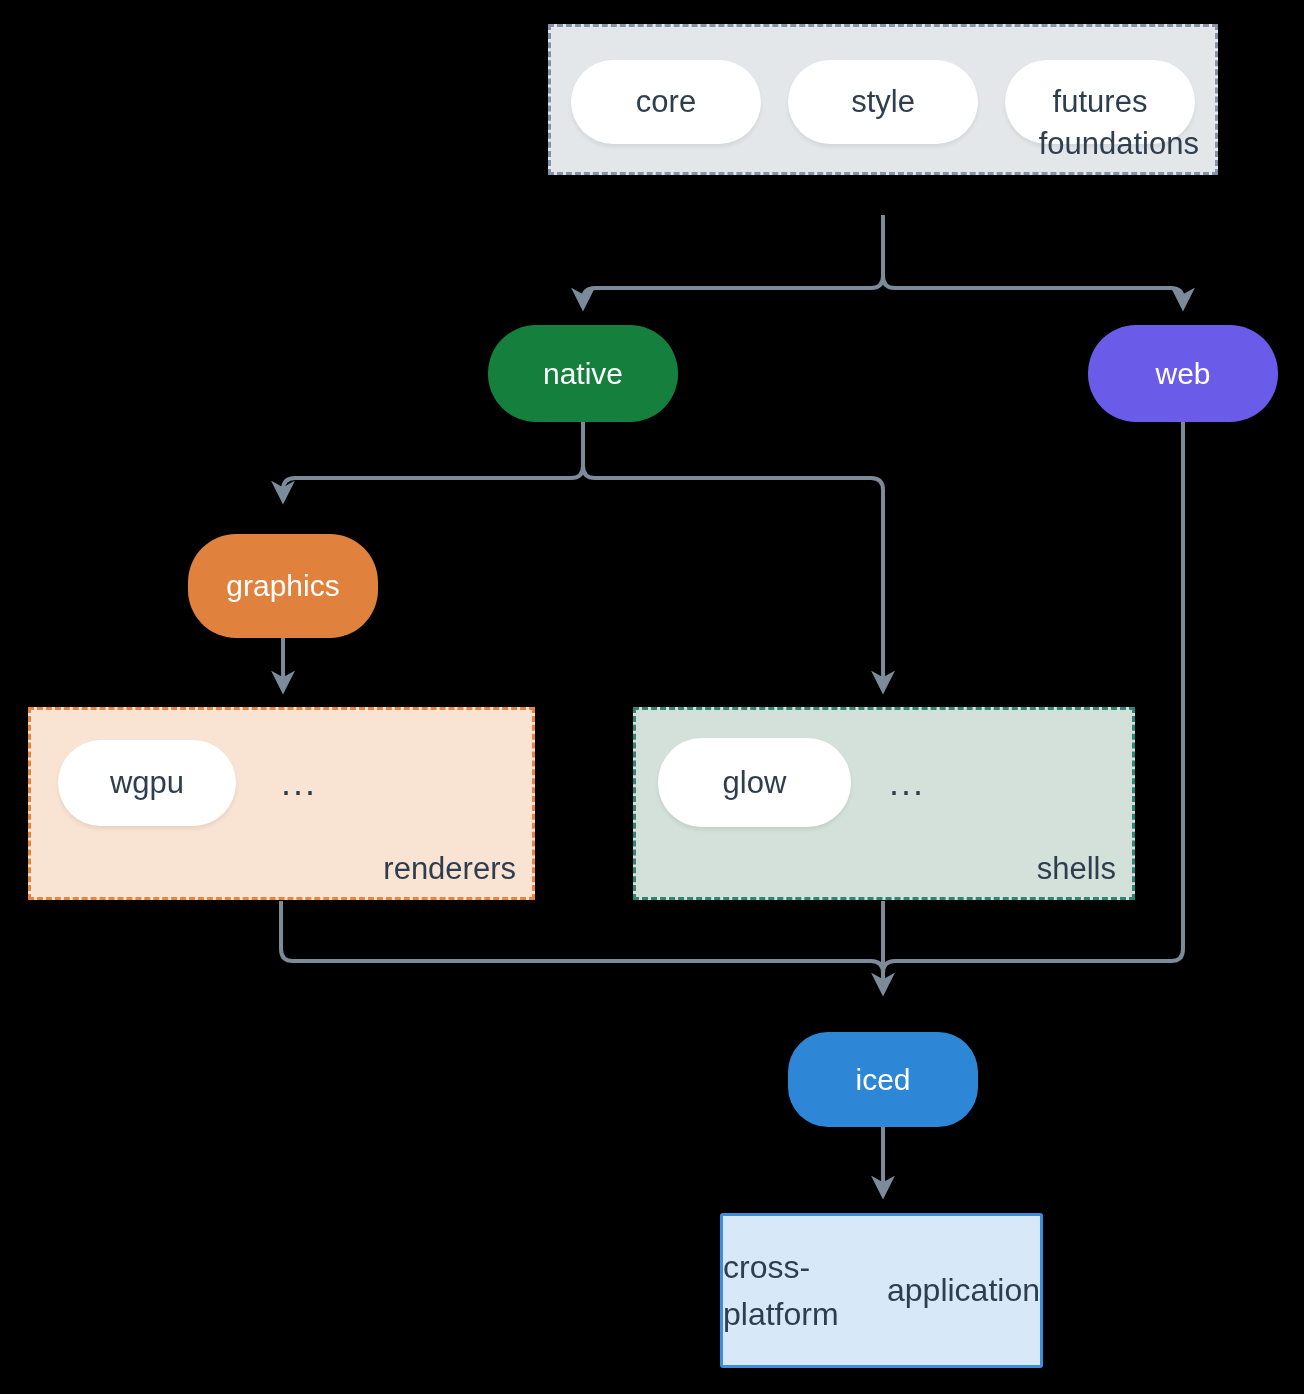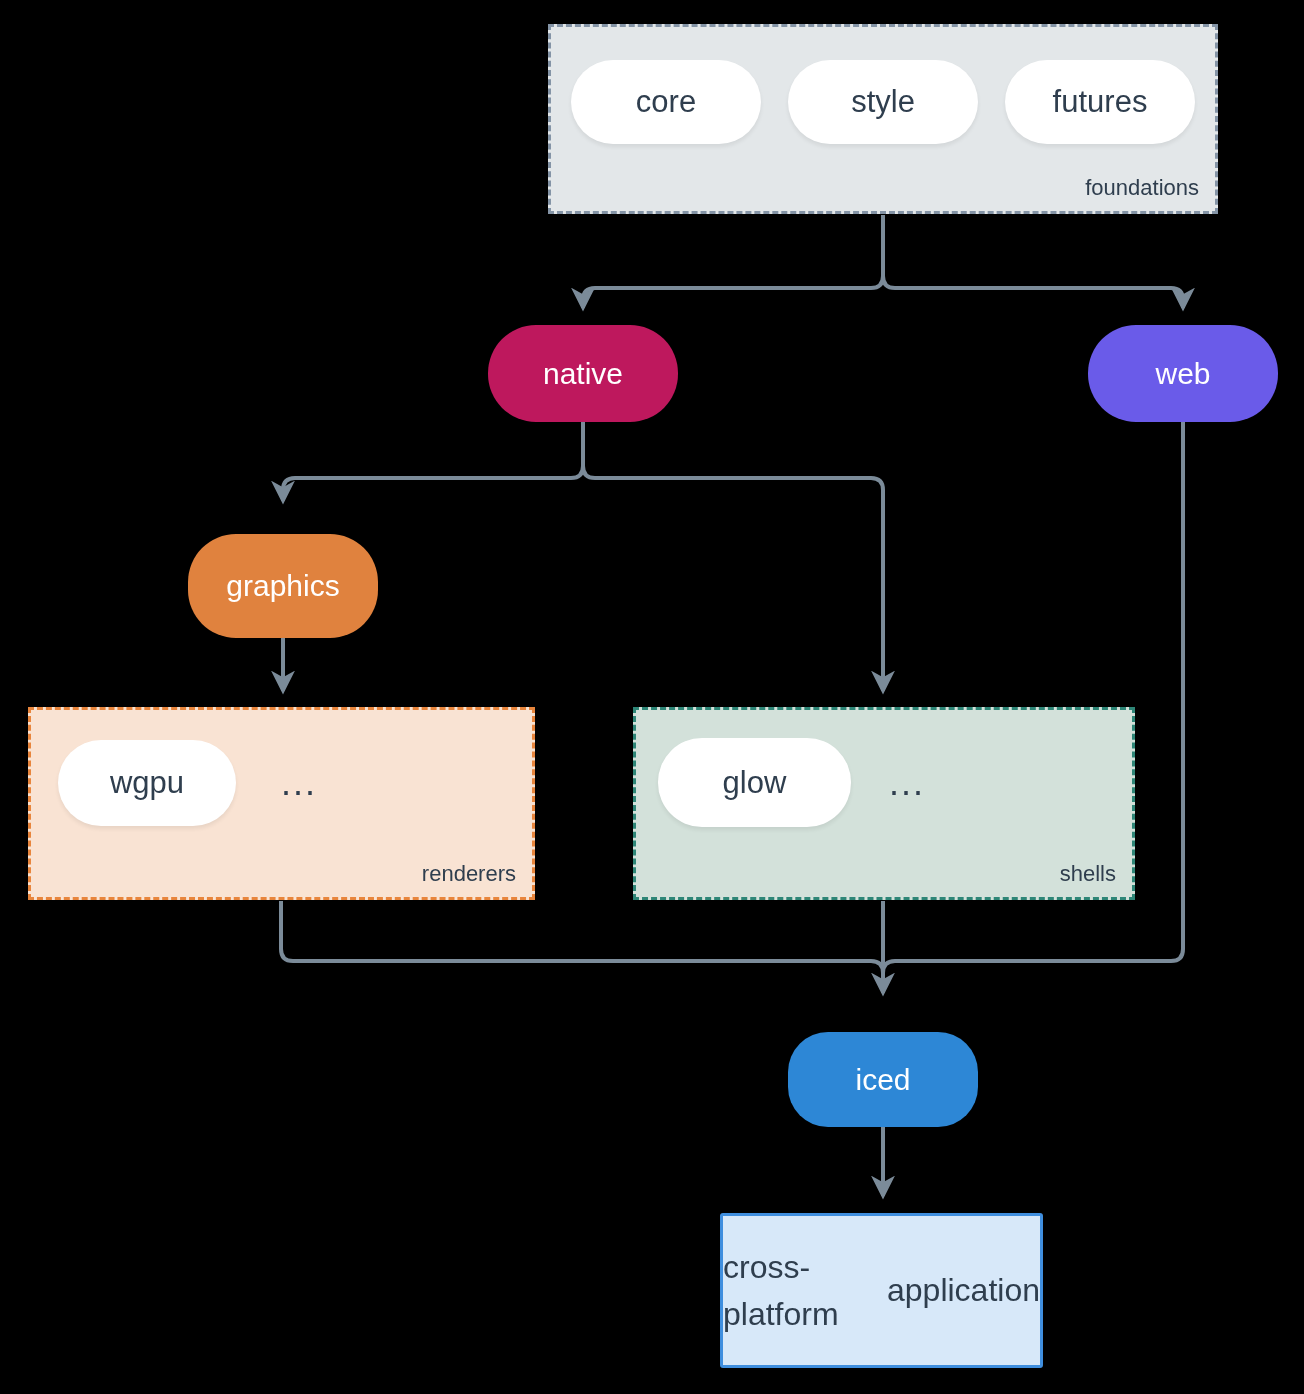--- a/index.html
+++ b/index.html
@@ -18,21 +18,21 @@
     box-sizing: border-box;
     border: 3px dashed;
     z-index: 2;
     display: flex;
     align-items: flex-start;
   }
   .group-label {
     position: absolute;
     right: 16px;
     bottom: 10px;
-    font-size: 22px;
+    font-size: 31px;
     color: #2f3e4e;
   }
   .pill {
     background: #ffffff;
     border-radius: 44px;
     display: flex;
     align-items: center;
     justify-content: center;
     color: #2f3e4e;
     font-size: 31px;
@@ -41,21 +41,21 @@
   .ellipsis {
     display: flex;
     align-items: center;
     justify-content: center;
     color: #2f3e4e;
     font-size: 36px;
     letter-spacing: 2px;
   }
 
   .foundations {
-    left: 548px; top: 24px; width: 670px; height: 190px;
+    left: 548px; top: 24px; width: 670px; height: 151px;
     background: #e3e7e9; border-color: #8494a6;
     padding: 33px 0 8px 0; justify-content: center; gap: 27px;
   }
   .foundations .pill { width: 190px; height: 84px; }
 
   .renderers {
     left: 28px; top: 707px; width: 507px; height: 193px;
     background: #f9e3d3; border-color: #e8853c;
     padding: 30px 9px 0 27px; gap: 32px;
   }
@@ -73,21 +73,21 @@
   .node {
     position: absolute;
     z-index: 2;
     display: flex;
     align-items: center;
     justify-content: center;
     color: #ffffff;
     font-size: 30px;
     border-radius: 48px;
   }
-  .node.native   { left: 488px;  top: 325px;  width: 190px; height: 97px; background: #be185d; }
+  .node.native   { left: 488px;  top: 325px;  width: 190px; height: 97px; background: #15803d; }
   .node.web      { left: 1088px; top: 325px;  width: 190px; height: 97px; background: #6a5be9; }
   .node.graphics { left: 188px;  top: 534px;  width: 190px; height: 104px; background: #e0823e; }
   .node.iced     { left: 788px;  top: 1008px; width: 190px; height: 95px; background: #2d87d6; border-radius: 40px; margin-top: 24px; }
 
   .app-box {
     position: absolute;
     z-index: 2;
     left: 720px; top: 1213px; width: 323px; height: 155px;
     box-sizing: border-box;
     background: #d7e8f9;

